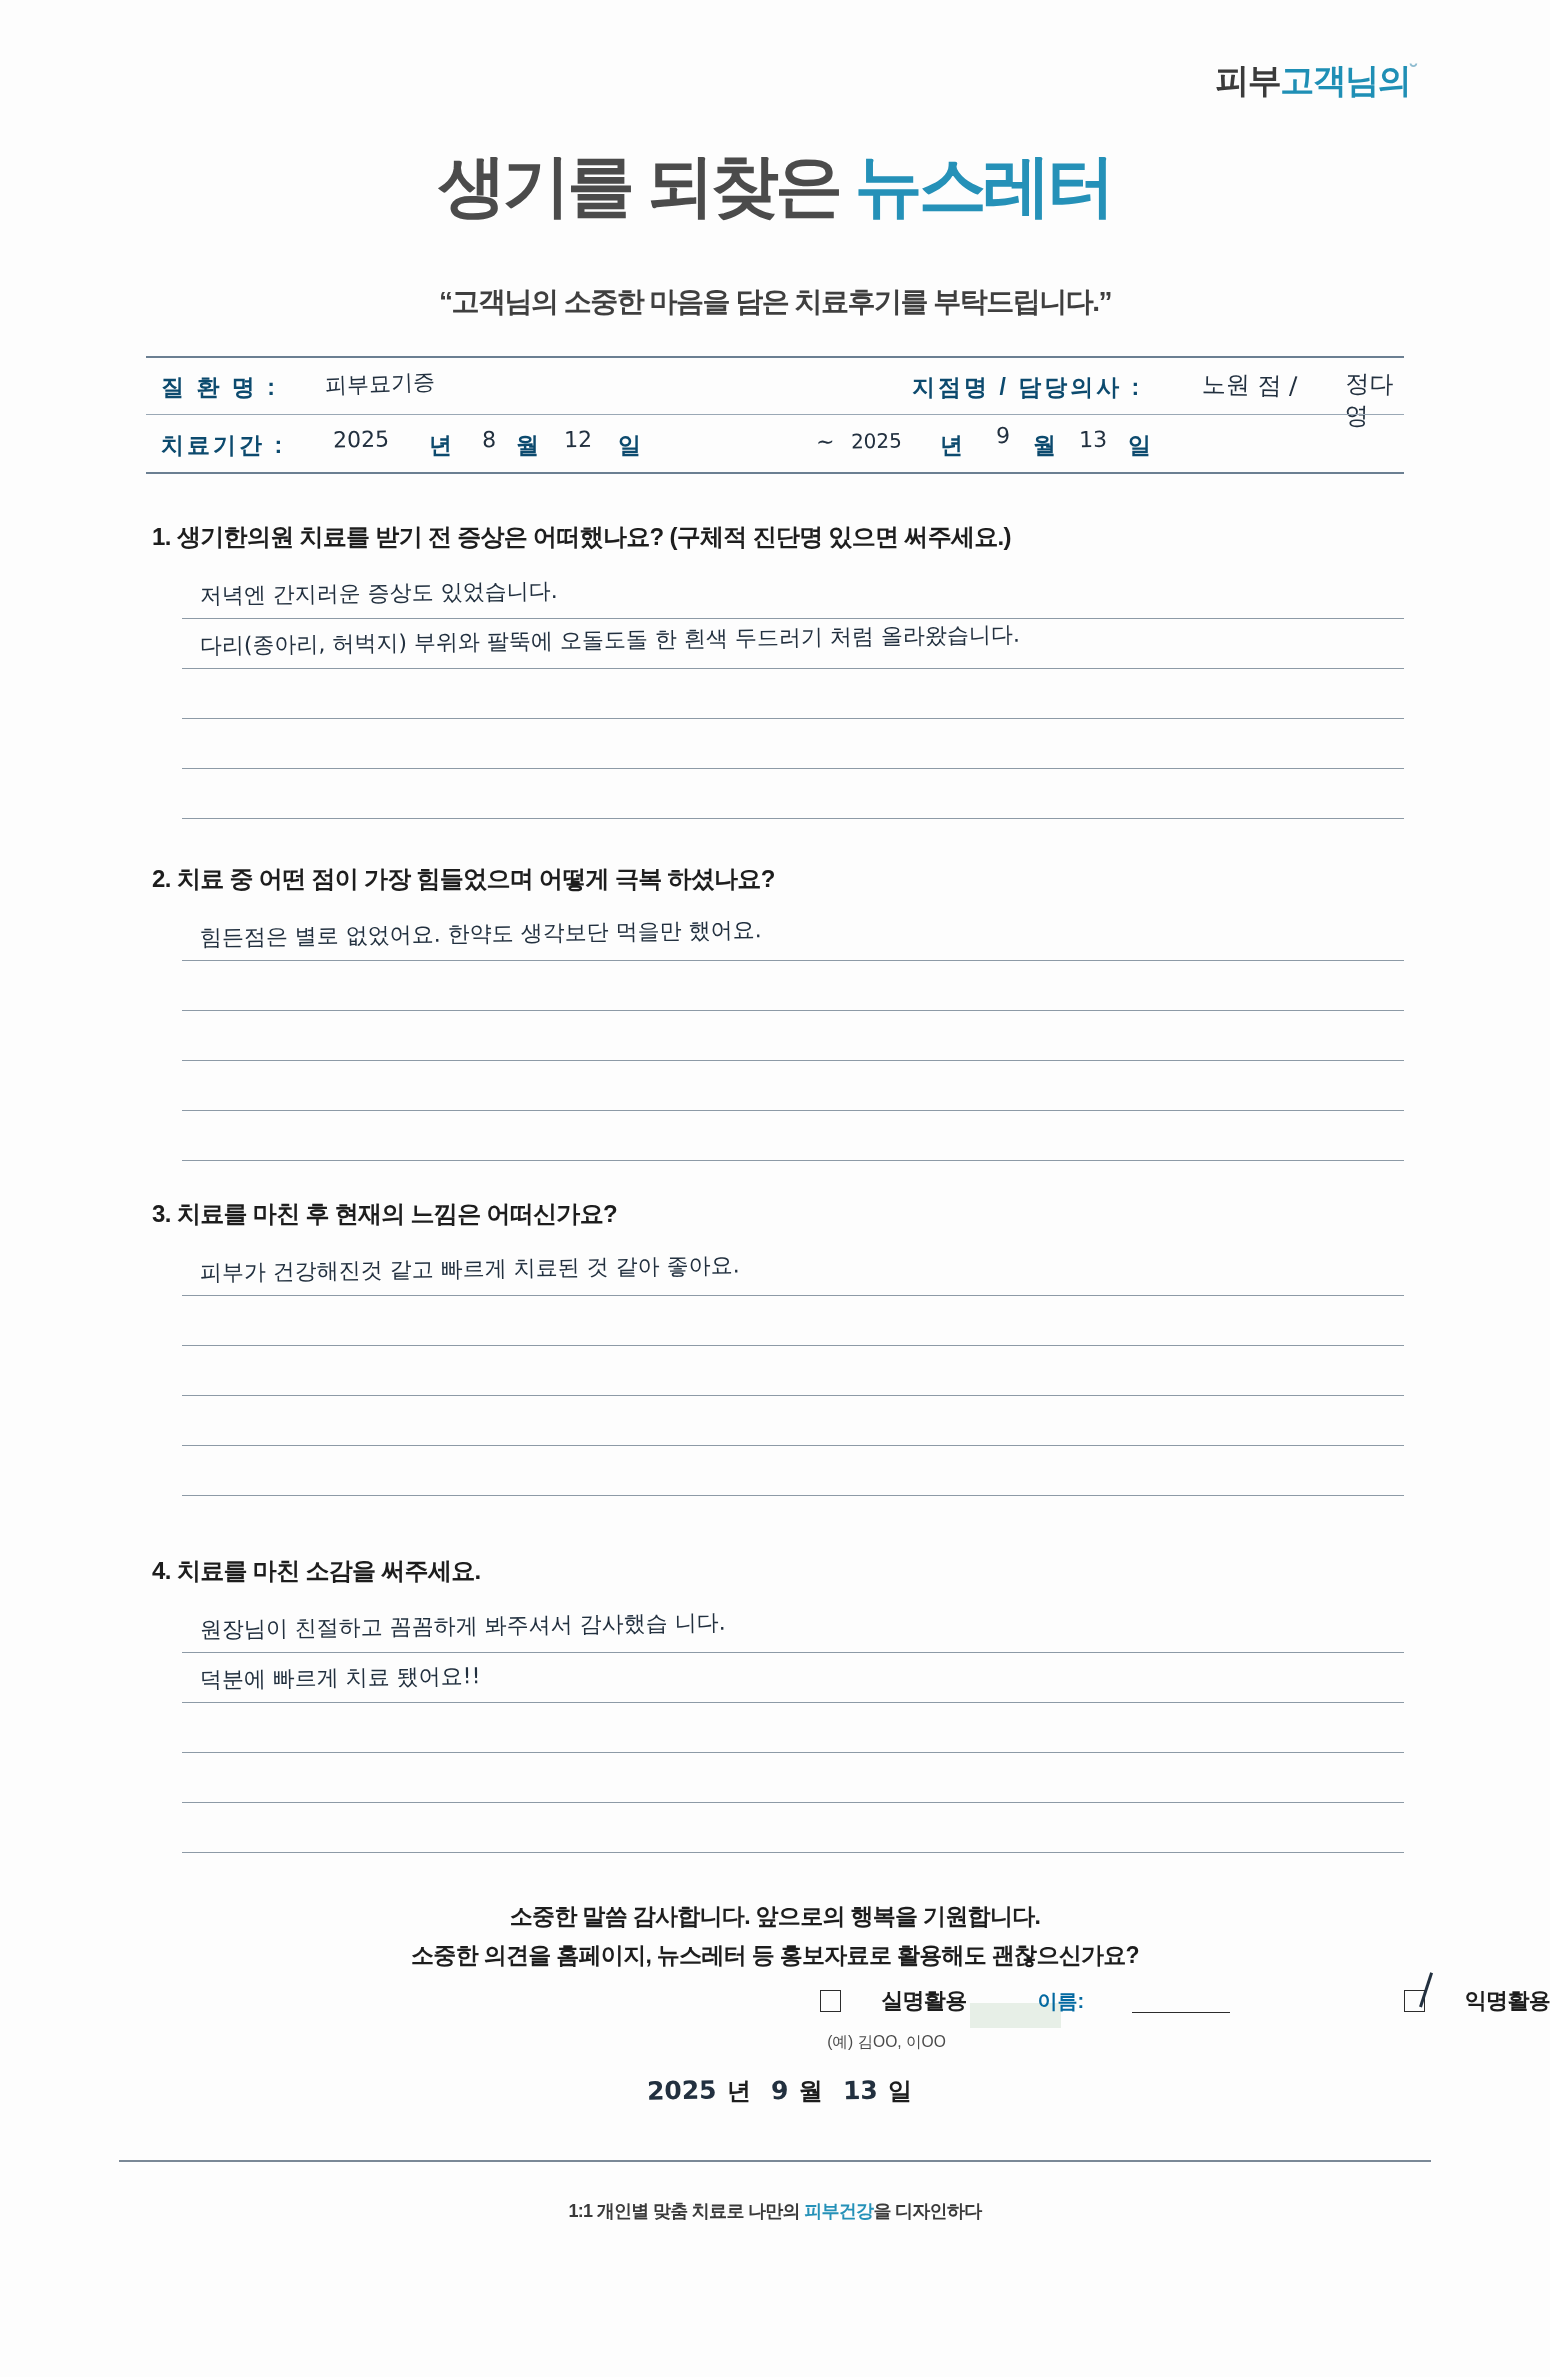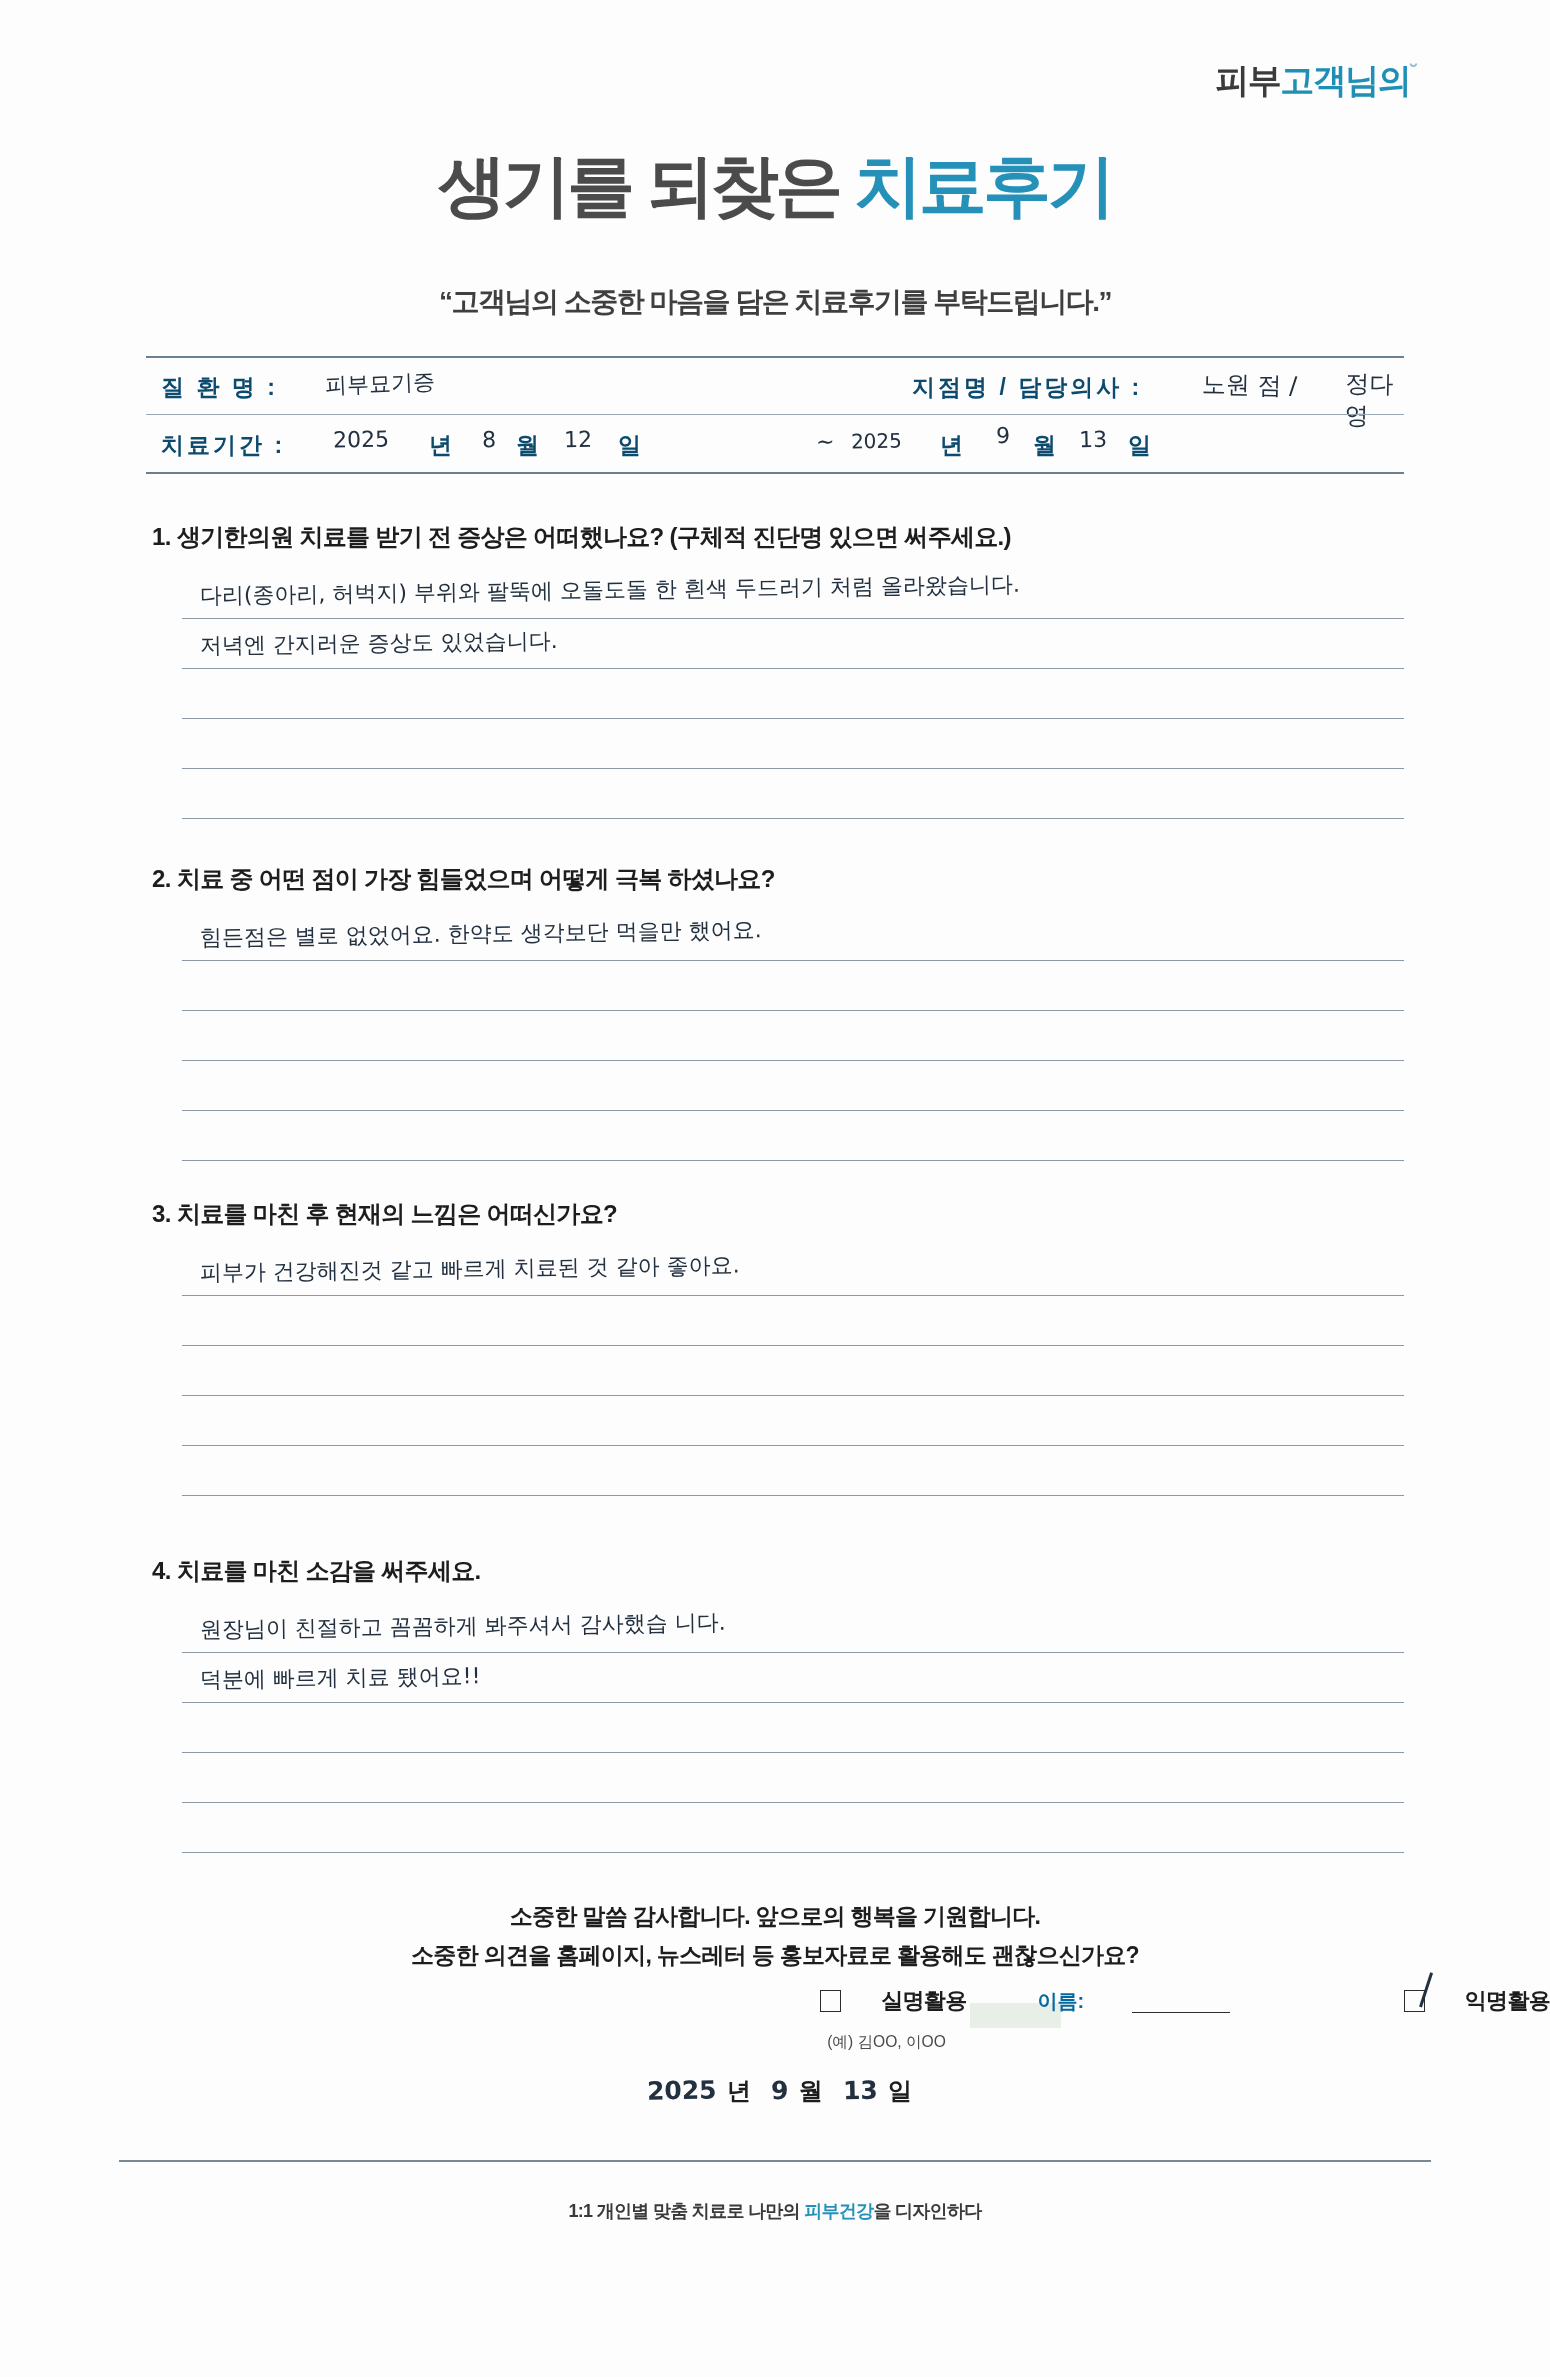--- a/index.html
+++ b/index.html
@@ -260,21 +260,21 @@
 </head>
 <body>
 
 <div class="page">
 
   <div class="brand">
     <span>피부</span><span class="b-accent">고객님의</span><span class="b-tail">˘</span>
   </div>
 
   <div class="title">
-    <span>생기를 되찾은 </span><span class="t-accent">치료후기</span>
+    <span>생기를 되찾은 </span><span class="t-accent">뉴스레터</span>
   </div>
   <div class="subtitle">“고객님의 소중한 마음을 담은 치료후기를 부탁드립니다.”</div>
 
   <div class="info-block">
     <div class="rule" style="top:0;"></div>
 
     <div class="info-row" style="top:0;">
       <span class="info-label" style="left:15px;">질 환 명 :</span>
       <span class="hand slant2" style="position:absolute; left:179px; top:13.4px;">피부묘기증</span>
       <span class="info-label" style="left:766px;">지점명 / 담당의사 :</span>
@@ -303,24 +303,24 @@
 
     <div class="rule" style="top:116px;"></div>
   </div>
 
   <div class="q" style="top:521px;">
     <div class="q-title">
       <span class="q-num">1.</span><span>생기한의원 치료를 받기 전 증상은 어떠했나요? (구체적 진단명 있으면 써주세요.)</span>
     </div>
     <div class="lines">
       <div class="line">
+          <span class="ink">저녁엔  간지러운 증상도 있었습니다.</span>
+        </div>
+      <div class="line">
           <span class="ink">다리(종아리, 허벅지) 부위와  팔뚝에  오돌도돌 한 흰색 두드러기 처럼 올라왔습니다.</span>
-        </div>
-      <div class="line">
-          <span class="ink">저녁엔  간지러운 증상도 있었습니다.</span>
         </div>
       <div class="line">
           <span class="ink"></span>
         </div>
       <div class="line">
           <span class="ink"></span>
         </div>
       <div class="line">
           <span class="ink"></span>
         </div>

